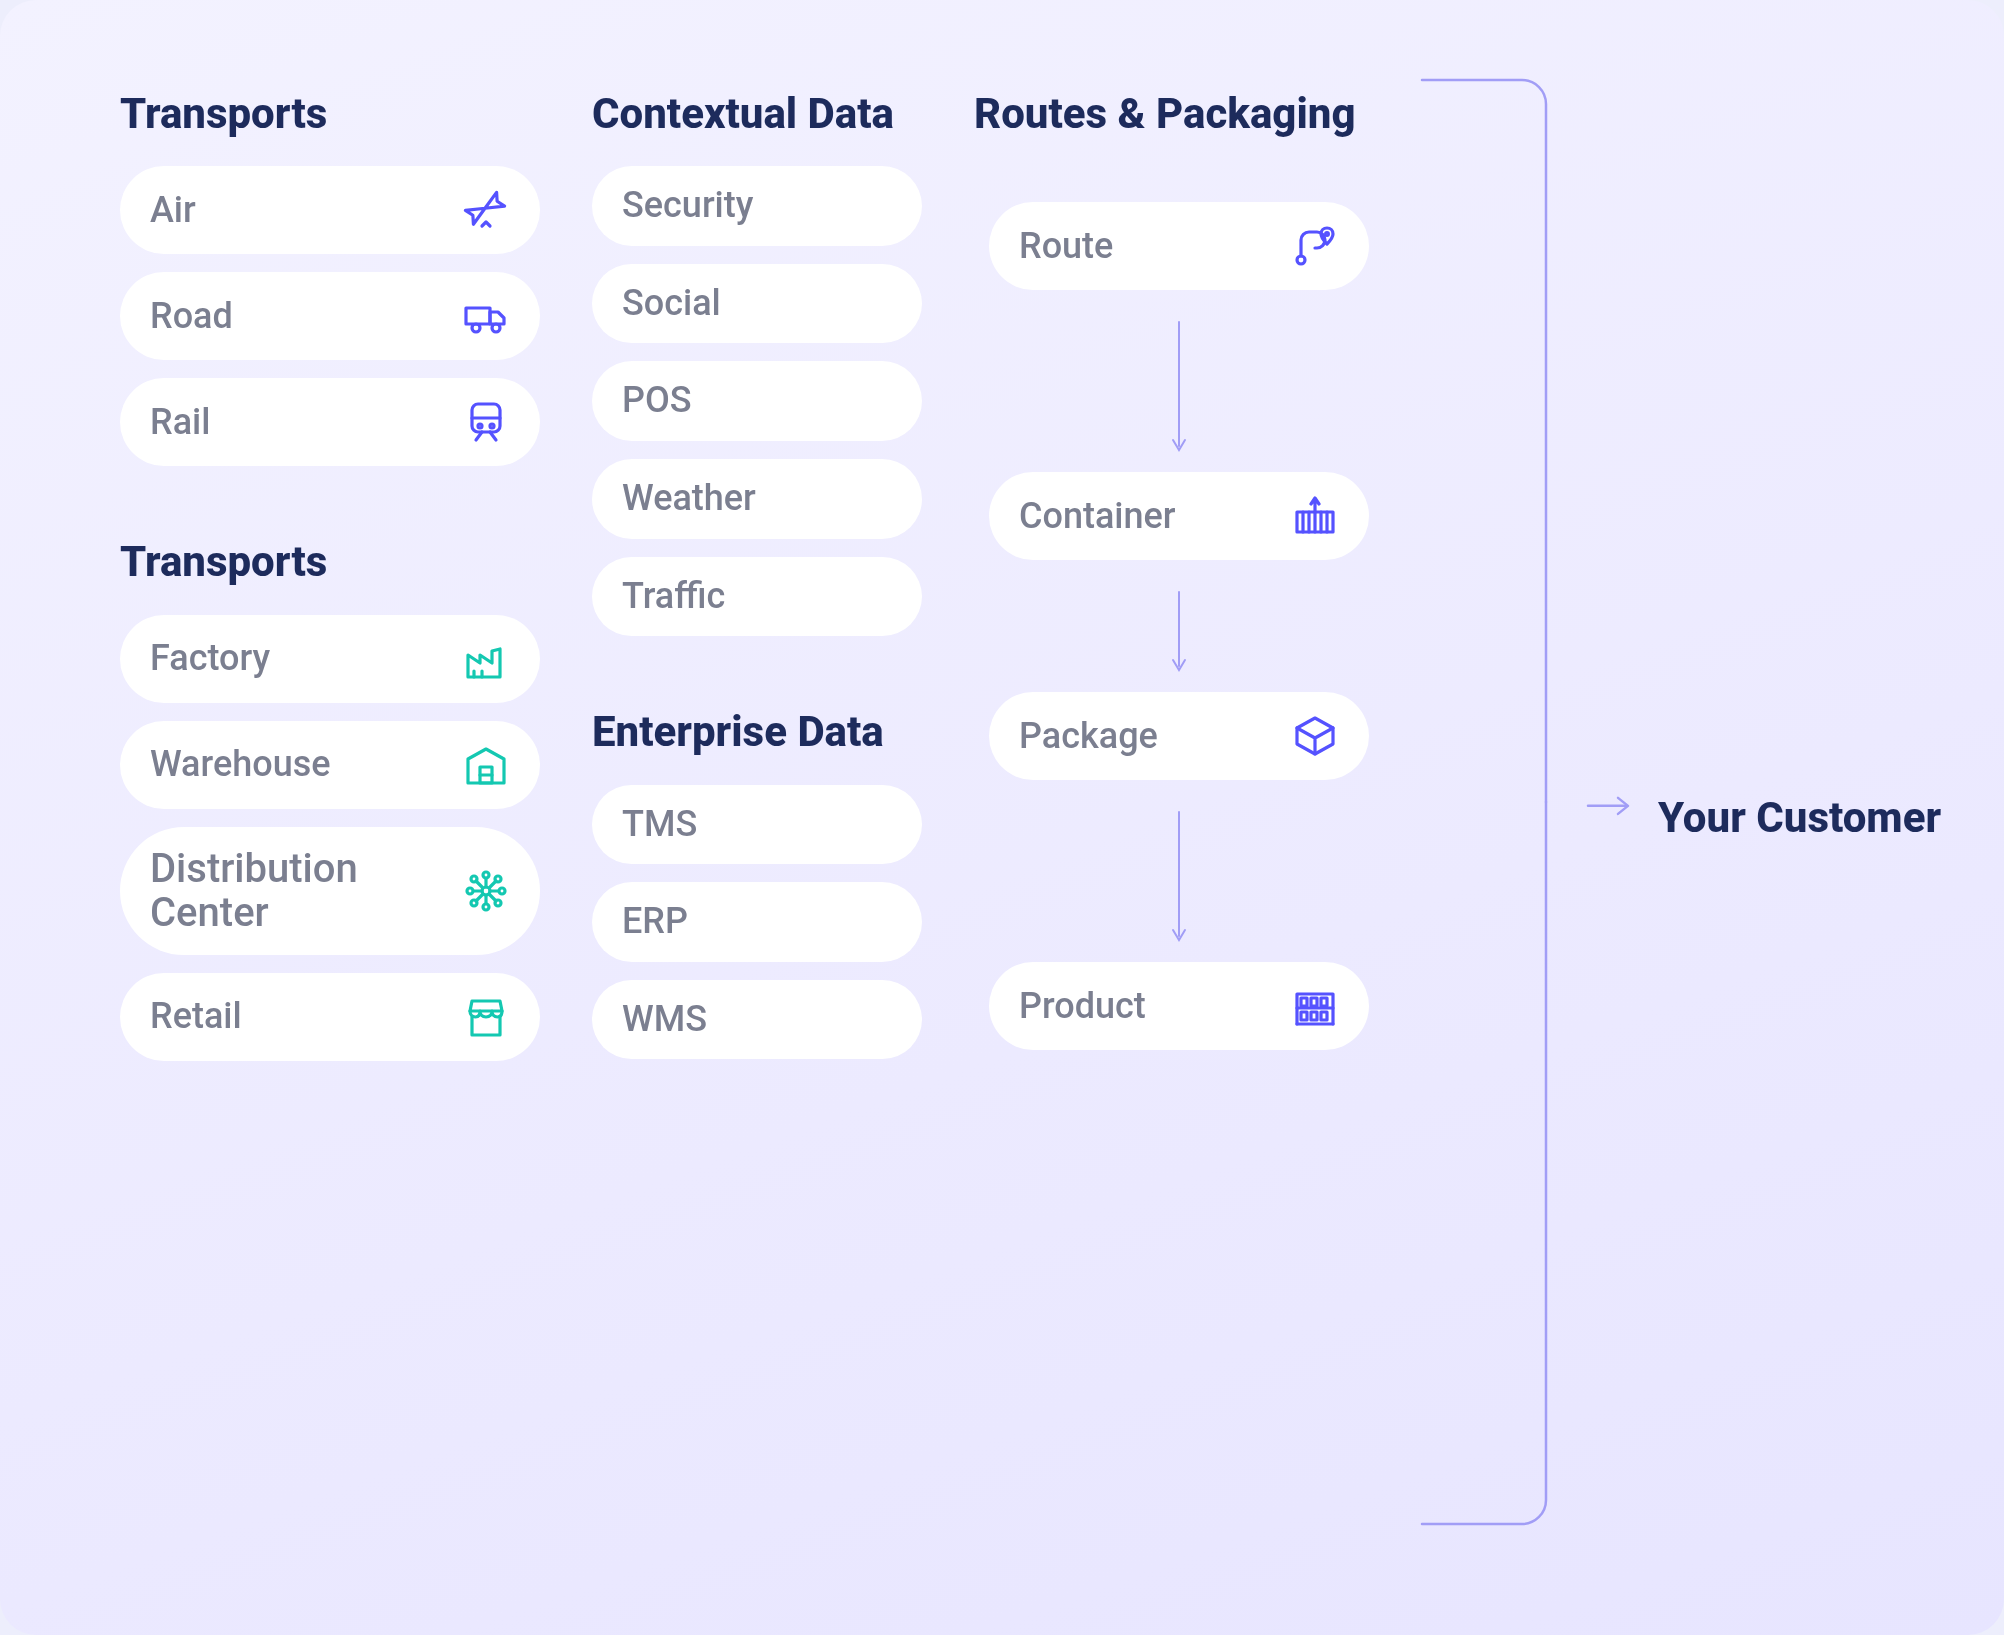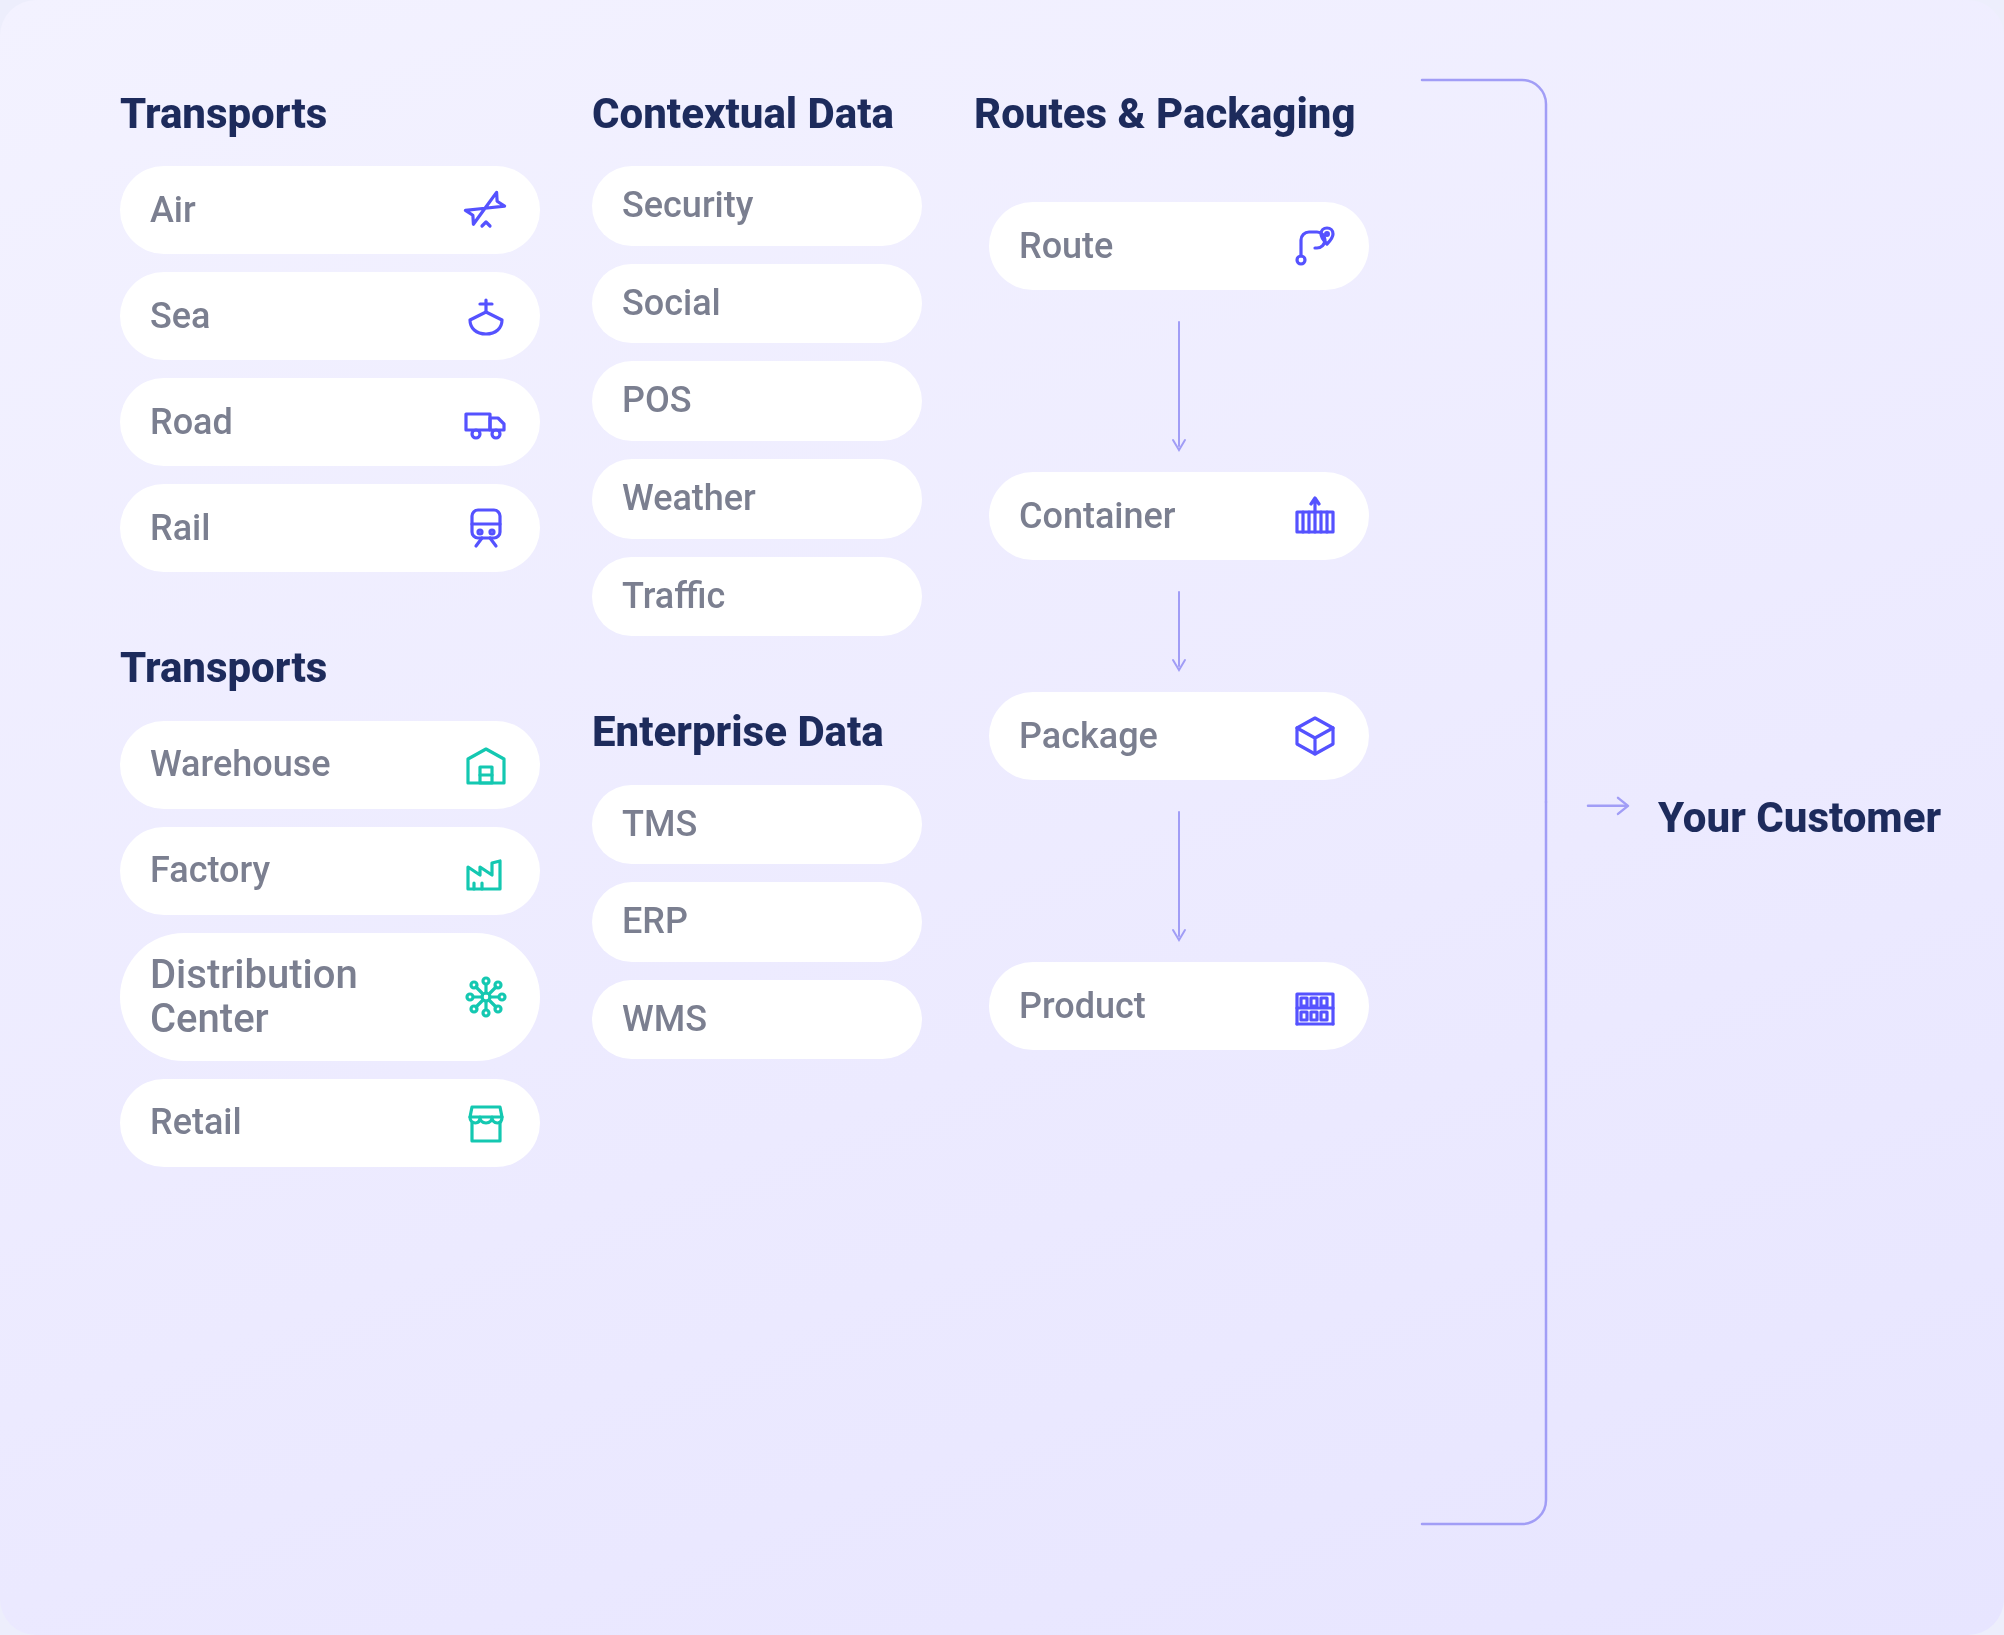--- a/index.html
+++ b/index.html
@@ -116,30 +116,20 @@
     <div class="pill">
       <span class="label">Air</span>
       <span class="icon blue">
         <svg viewBox="0 0 24 24" fill="none" stroke-width="1.6" stroke-linecap="round" stroke-linejoin="round">
           <path d="M21 15l-9-4-9 4 2-4-2-4 9 4 9-4-2 4 2 4z" transform="rotate(-30 12 12)"></path>
           <path d="M10 20l2-2 2 2"></path>
         </svg>
       </span>
     </div>
 
-    <div class="pill">
-      <span class="label">Sea</span>
-      <span class="icon blue">
-        <svg viewBox="0 0 24 24" fill="none" stroke-width="1.6" stroke-linecap="round" stroke-linejoin="round">
-          <path d="M4 14c0 4 3 7 8 7s8-3 8-7l-8-4-8 4z"></path>
-          <path d="M12 10V4"></path>
-          <path d="M9 6h6"></path>
-        </svg>
-      </span>
-    </div>
 
     <div class="pill">
       <span class="label">Road</span>
       <span class="icon blue">
         <svg viewBox="0 0 24 24" fill="none" stroke-width="1.6" stroke-linecap="round" stroke-linejoin="round">
           <rect x="2" y="8" width="12" height="8"></rect>
           <path d="M14 10h4l3 3v3h-7z"></path>
           <circle cx="7" cy="18" r="2"></circle>
           <circle cx="17" cy="18" r="2"></circle>
         </svg>
@@ -157,36 +147,36 @@
           <path d="M7 21l3-4M17 21l-3-4"></path>
         </svg>
       </span>
     </div>
 
     <div class="group-gap"></div>
 
     <div class="section-title">Transports</div>
 
     <div class="pill">
+      <span class="label">Factory</span>
+      <span class="icon teal">
+        <svg viewBox="0 0 24 24" fill="none" stroke-width="1.6" stroke-linecap="round" stroke-linejoin="round">
+          <path d="M3 21V10l6 4V10l6 4V8l4-1v14H3z"></path>
+          <path d="M6 21v-3M10 21v-3"></path>
+        </svg>
+      </span>
+    </div>
+
+    <div class="pill">
       <span class="label">Warehouse</span>
       <span class="icon teal">
         <svg viewBox="0 0 24 24" fill="none" stroke-width="1.6" stroke-linecap="round" stroke-linejoin="round">
           <path d="M3 9l9-5 9 5v12H3V9z"></path>
           <rect x="9" y="13" width="6" height="8"></rect>
           <path d="M9 17h6"></path>
-        </svg>
-      </span>
-    </div>
-
-    <div class="pill">
-      <span class="label">Factory</span>
-      <span class="icon teal">
-        <svg viewBox="0 0 24 24" fill="none" stroke-width="1.6" stroke-linecap="round" stroke-linejoin="round">
-          <path d="M3 21V10l6 4V10l6 4V8l4-1v14H3z"></path>
-          <path d="M6 21v-3M10 21v-3"></path>
         </svg>
       </span>
     </div>
 
     <div class="pill">
       <span class="label two-line">Distribution Center</span>
       <span class="icon teal">
         <svg viewBox="0 0 24 24" fill="none" stroke-width="1.6" stroke-linecap="round" stroke-linejoin="round">
           <circle cx="12" cy="12" r="2"></circle>
           <circle cx="12" cy="4" r="1.5"></circle>

